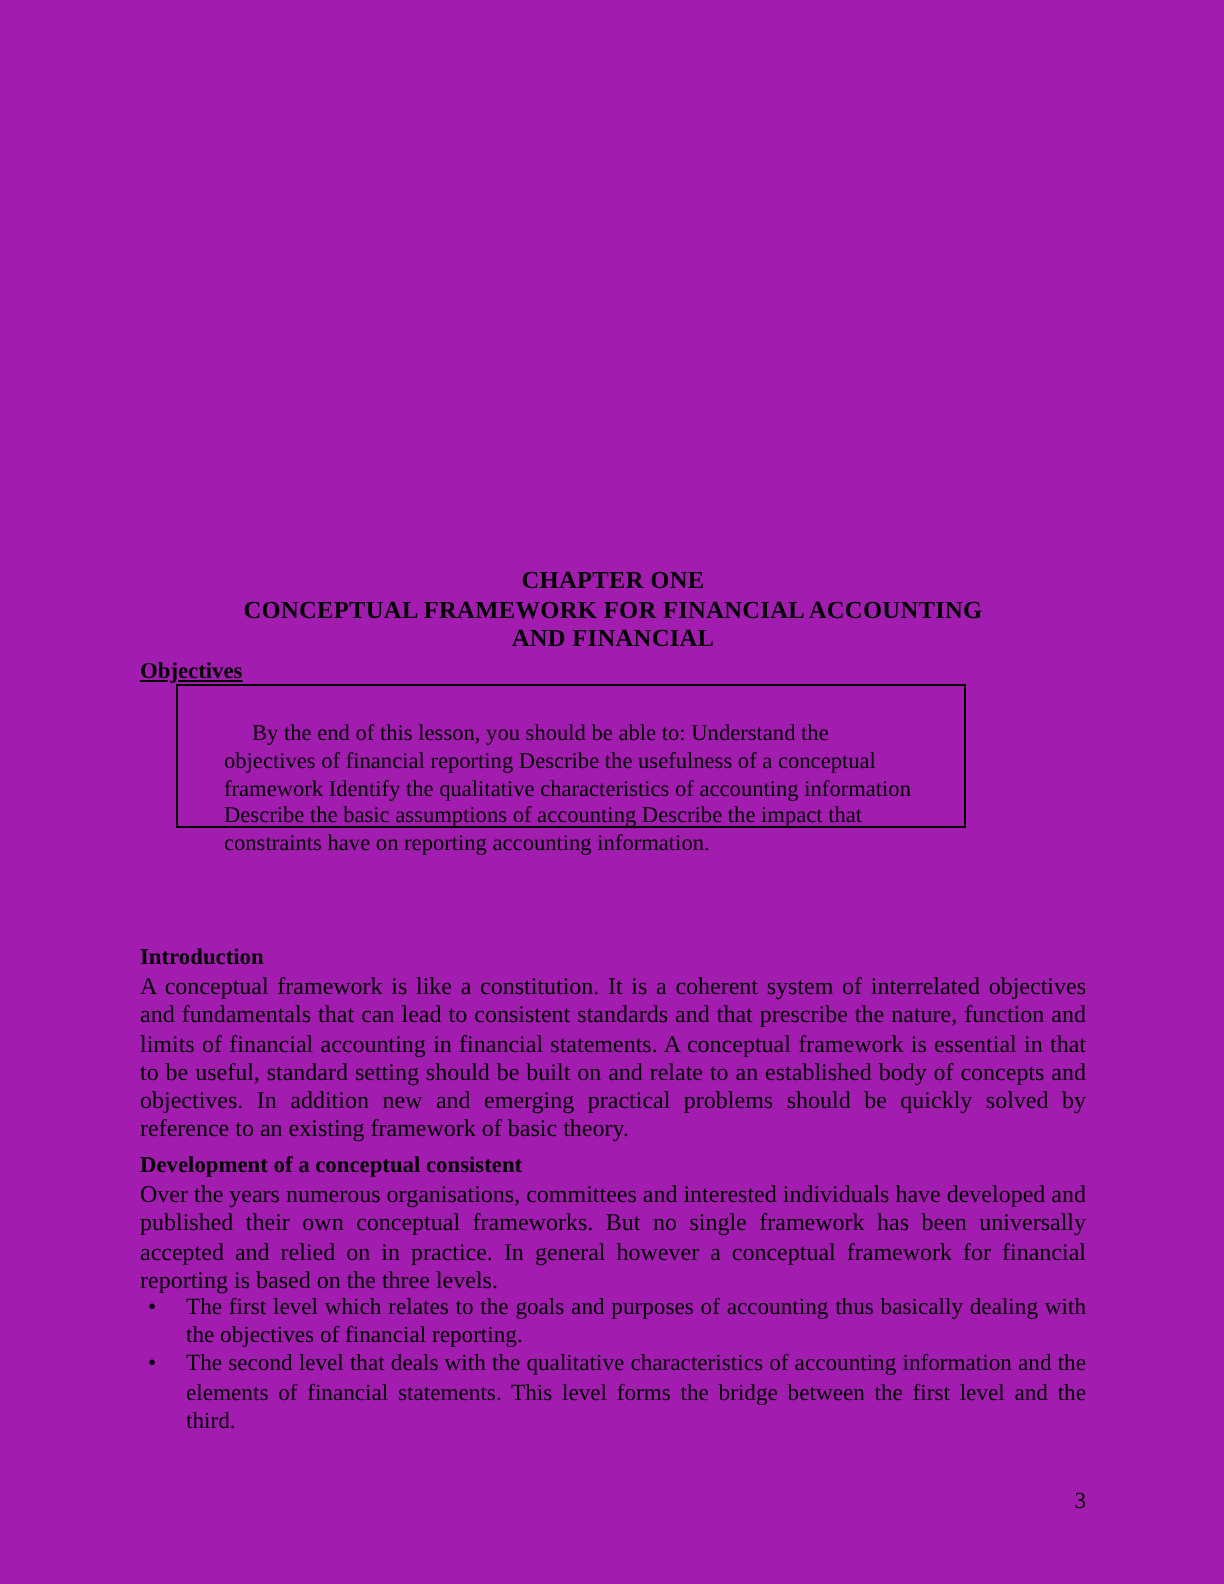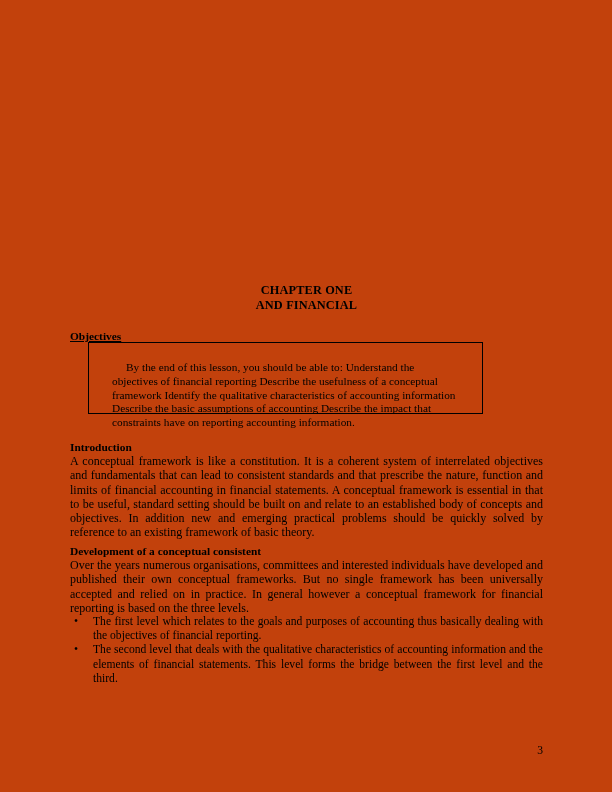--- a/index.html
+++ b/index.html
@@ -8,21 +8,21 @@
     background: #ffffff;
   }
   body {
     font-family: "Liberation Serif", serif;
     color: #000000;
   }
   .page {
     position: relative;
     width: 612px;
     height: 792px;
-    background: #c2410c;
+    background: #a21caf;
     overflow: hidden;
     box-sizing: border-box;
   }
 
   
   .chapter-heading {
     position: absolute;
     left: 70px;
     top: 283px;
     width: 473px;
@@ -63,20 +63,21 @@
     line-height: 13.8px;
     text-align: left;
     text-indent: 14px;
   }
 
   
   .section {
     position: absolute;
     left: 70px;
     width: 473px;
+    margin-top: 32px;
   }
   .section-heading {
     margin: 0 0 0 0;
     font-weight: bold;
     font-size: 11.4px;
     line-height: 14.2px;
   }
   .section-body {
     margin: 0;
     font-size: 12px;
@@ -118,20 +119,21 @@
     line-height: 14px;
   }
 </style>
 </head>
 <body>
 
 <div class="page">
 
   <div class="chapter-heading">
     <span class="line">CHAPTER ONE</span>
+    <span class="line">CONCEPTUAL FRAMEWORK FOR FINANCIAL ACCOUNTING</span>
     <span class="line">AND FINANCIAL</span>
   </div>
 
   <div class="objectives-label">Objectives</div>
 
   <div class="objectives-box">
     <p>By the end of this lesson, you should be able to: Understand the objectives of financial reporting Describe the usefulness of a conceptual framework Identify the qualitative characteristics of accounting information Describe the basic assumptions of accounting Describe the impact that constraints have on reporting accounting information.</p>
   </div>
 
   <div class="section sec-intro">

